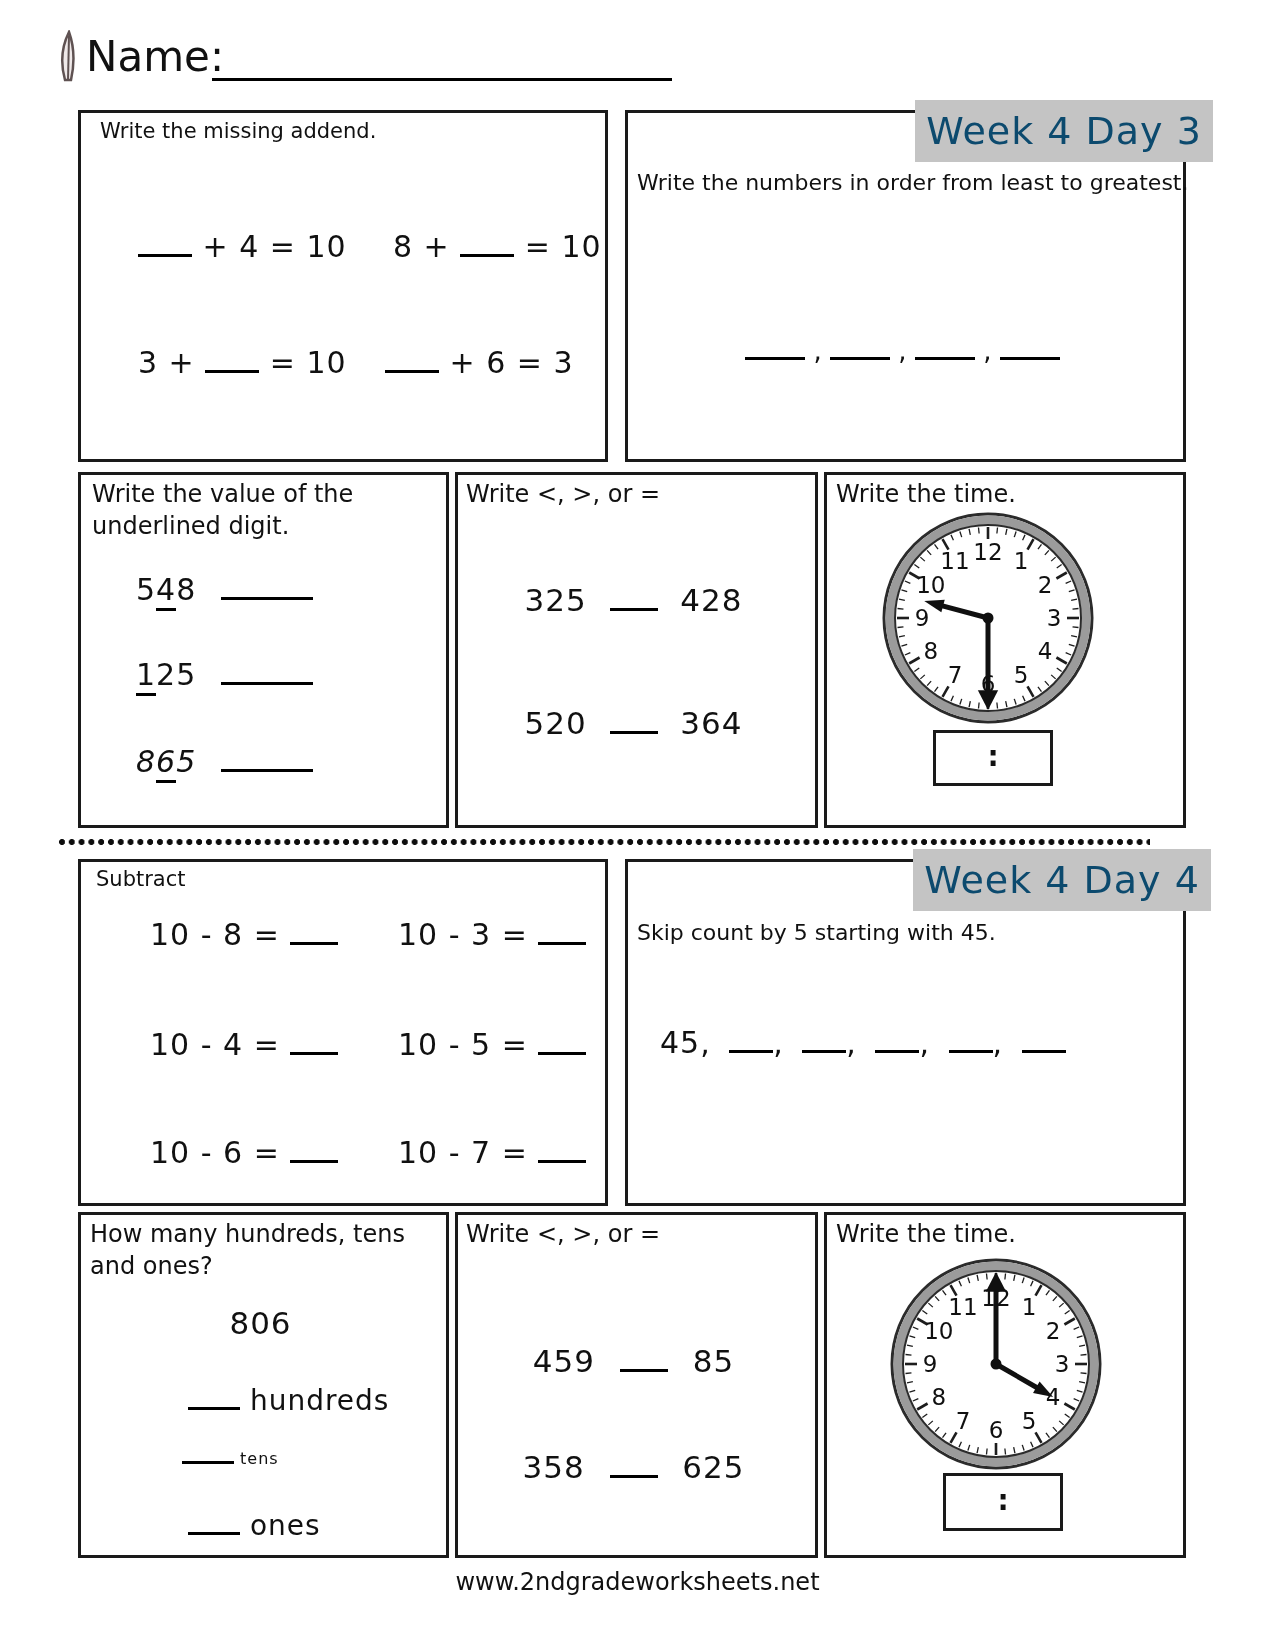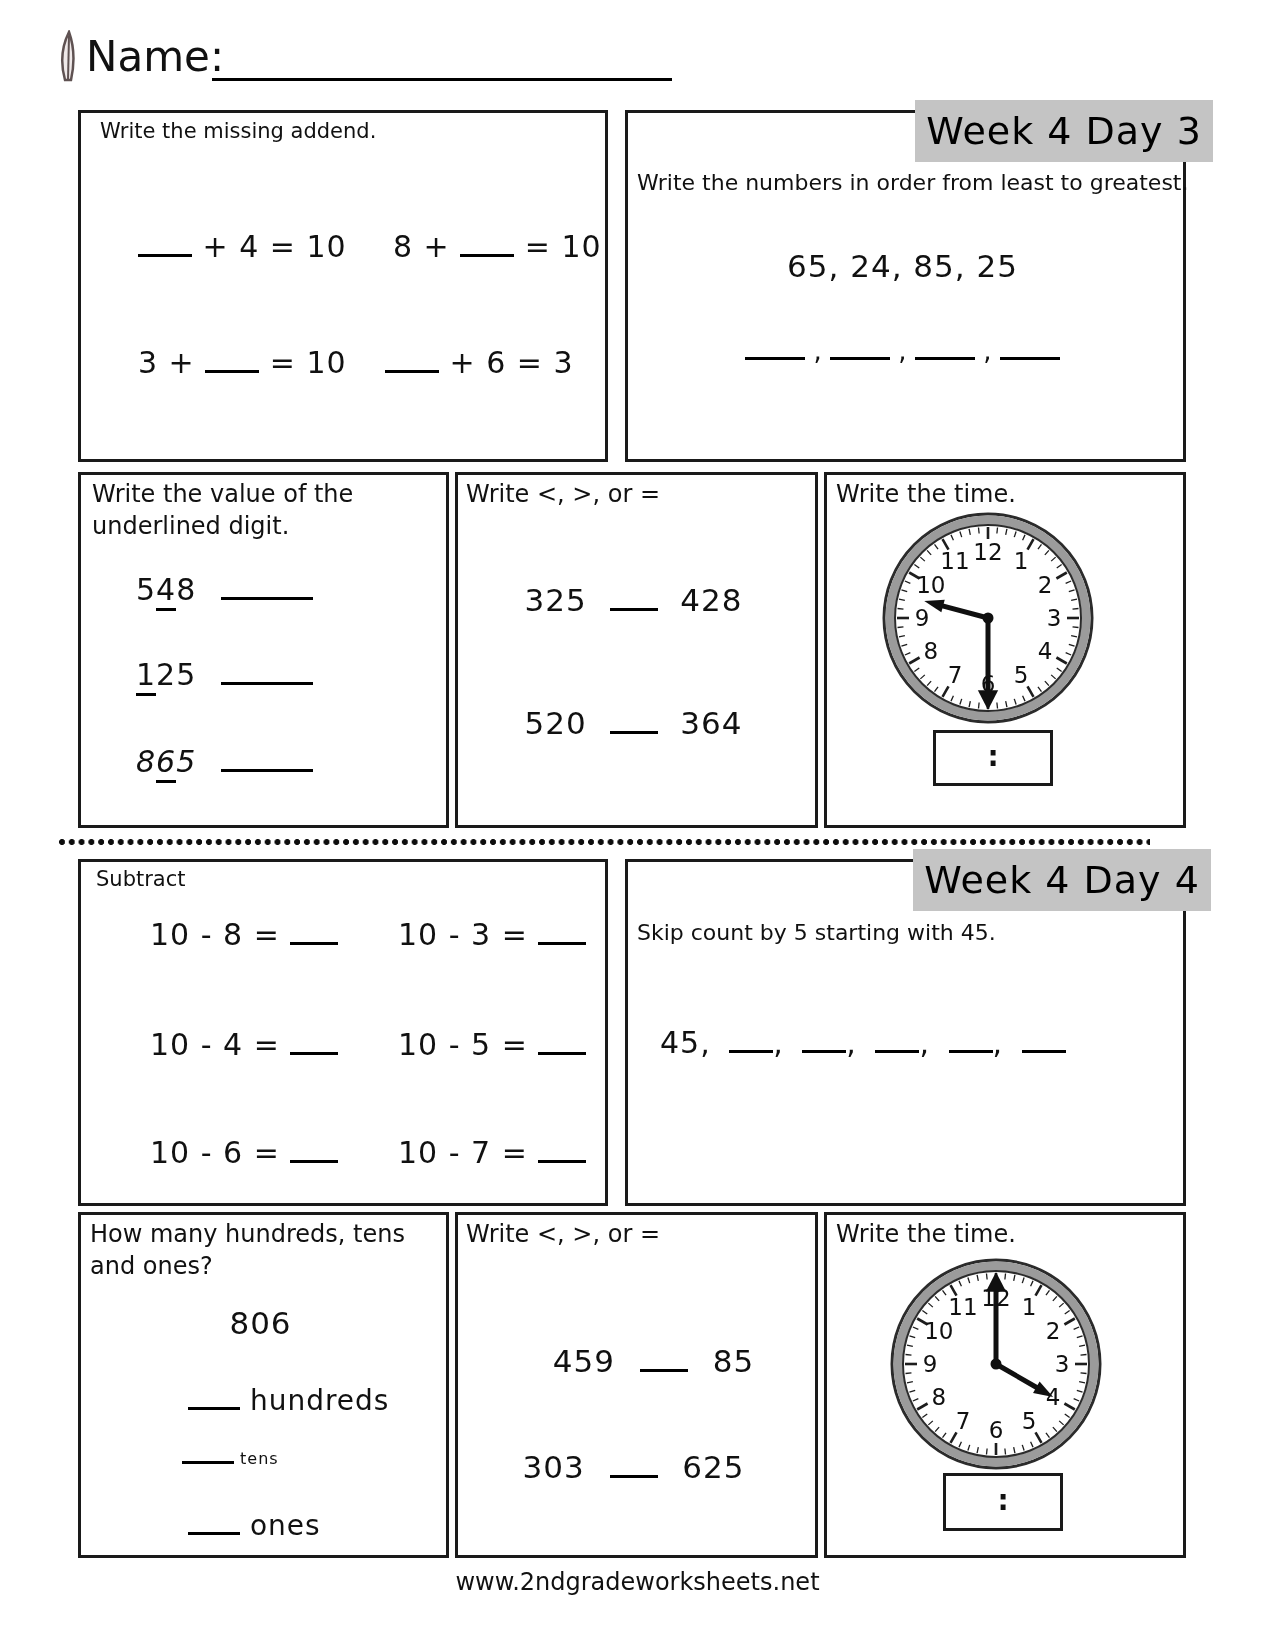--- a/index.html
+++ b/index.html
@@ -10,21 +10,21 @@
   }
   .abs{position:absolute;}
   .box{position:absolute;border:3px solid #1a1a1a;background:#fff;}
   .instr{position:absolute;font-size:22px;line-height:1.35;color:#111;}
   .instr.big{font-size:24px;}
   .eq{position:absolute;font-size:30px;white-space:nowrap;letter-spacing:1px;}
   .num{font-size:31px;letter-spacing:1px;}
   .blank{display:inline-block;border-bottom:3px solid #000;height:1.05em;vertical-align:baseline;}
   .w60{width:60px}.w54{width:54px}.w48{width:48px}.w44{width:44px}.w92{width:92px}.w52{width:52px}
   .graybar{
-    position:absolute;background:#c4c4c4;color:#000000;
+    position:absolute;background:#c4c4c4;color:#0c4a6e;
     font-size:38px;letter-spacing:1px;text-align:center;line-height:62px;height:62px;width:298px;
   }
   .digital{
     position:absolute;border:3px solid #1a1a1a;background:#fff;text-align:center;
     font-size:28px;font-weight:bold;
   }
   .centerline{position:absolute;text-align:center;white-space:nowrap;}
   .dotted{
     position:absolute;height:8px;
     background-image:radial-gradient(circle at 4px 4px,#0d0d0d 2.7px,transparent 3.3px);
@@ -65,21 +65,20 @@
     <span>= 10</span>
   </div>
   <div class="eq" style="left:385px;top:338px;">
     <span></span><span class="blank w54"></span>
     <span>+ 6 = 3</span>
   </div>
 
   <div class="box" style="left:625px;top:110px;width:555px;height:346px;"></div>
   <div class="graybar" style="left:915px;top:100px;">Week 4 Day 3</div>
   <div class="instr" style="left:637px;top:168px;">Write the numbers in order from least to greatest.</div>
-  <div class="centerline num" style="left:625px;top:248px;width:555px;">65,  24,  85,  25</div>
   <div class="centerline" style="left:625px;top:330px;width:555px;font-size:26px;">
     <span class="blank w60"></span>
     <span>,</span>
     <span class="blank w60"></span>
     <span>,</span>
     <span class="blank w60"></span>
     <span>,</span>
     <span class="blank w60"></span>
   </div>
 
@@ -251,27 +250,27 @@
     <span class="blank w52"></span>
     <span>tens</span>
   </div>
   <div class="eq" style="left:188px;top:1503px;font-size:28px;">
     <span class="blank w52"></span>
     <span>ones</span>
   </div>
 
   <div class="box" style="left:455px;top:1212px;width:357px;height:340px;"></div>
   <div class="instr big" style="left:466px;top:1218px;">Write &lt;, &gt;, or =</div>
-  <div class="cmp-row" style="left:455px;top:1336px;width:357px;padding-left:20px;">
+  <div class="cmp-row" style="left:455px;top:1336px;width:357px;">
     <span>459</span>
     <span class="blank w48" style="margin:0 14px;"></span>
     <span>85</span>
   </div>
   <div class="cmp-row" style="left:455px;top:1442px;width:357px;">
-    <span>303</span>
+    <span>358</span>
     <span class="blank w48" style="margin:0 14px;"></span>
     <span>625</span>
   </div>
 
   <div class="box" style="left:824px;top:1212px;width:356px;height:340px;"></div>
   <div class="instr big" style="left:836px;top:1218px;">Write the time.</div>
   <svg class="abs" style="left:884px;top:1252px;" width="224" height="224" viewBox="0 0 224 224">
       <circle cx="112" cy="112" r="104" fill="#fff" stroke="#2b2b2b" stroke-width="3"></circle>
       <circle cx="112" cy="112" r="98" fill="none" stroke="#9b9b9b" stroke-width="9"></circle>
       <circle cx="112" cy="112" r="93" fill="none" stroke="#2b2b2b" stroke-width="2"></circle>

